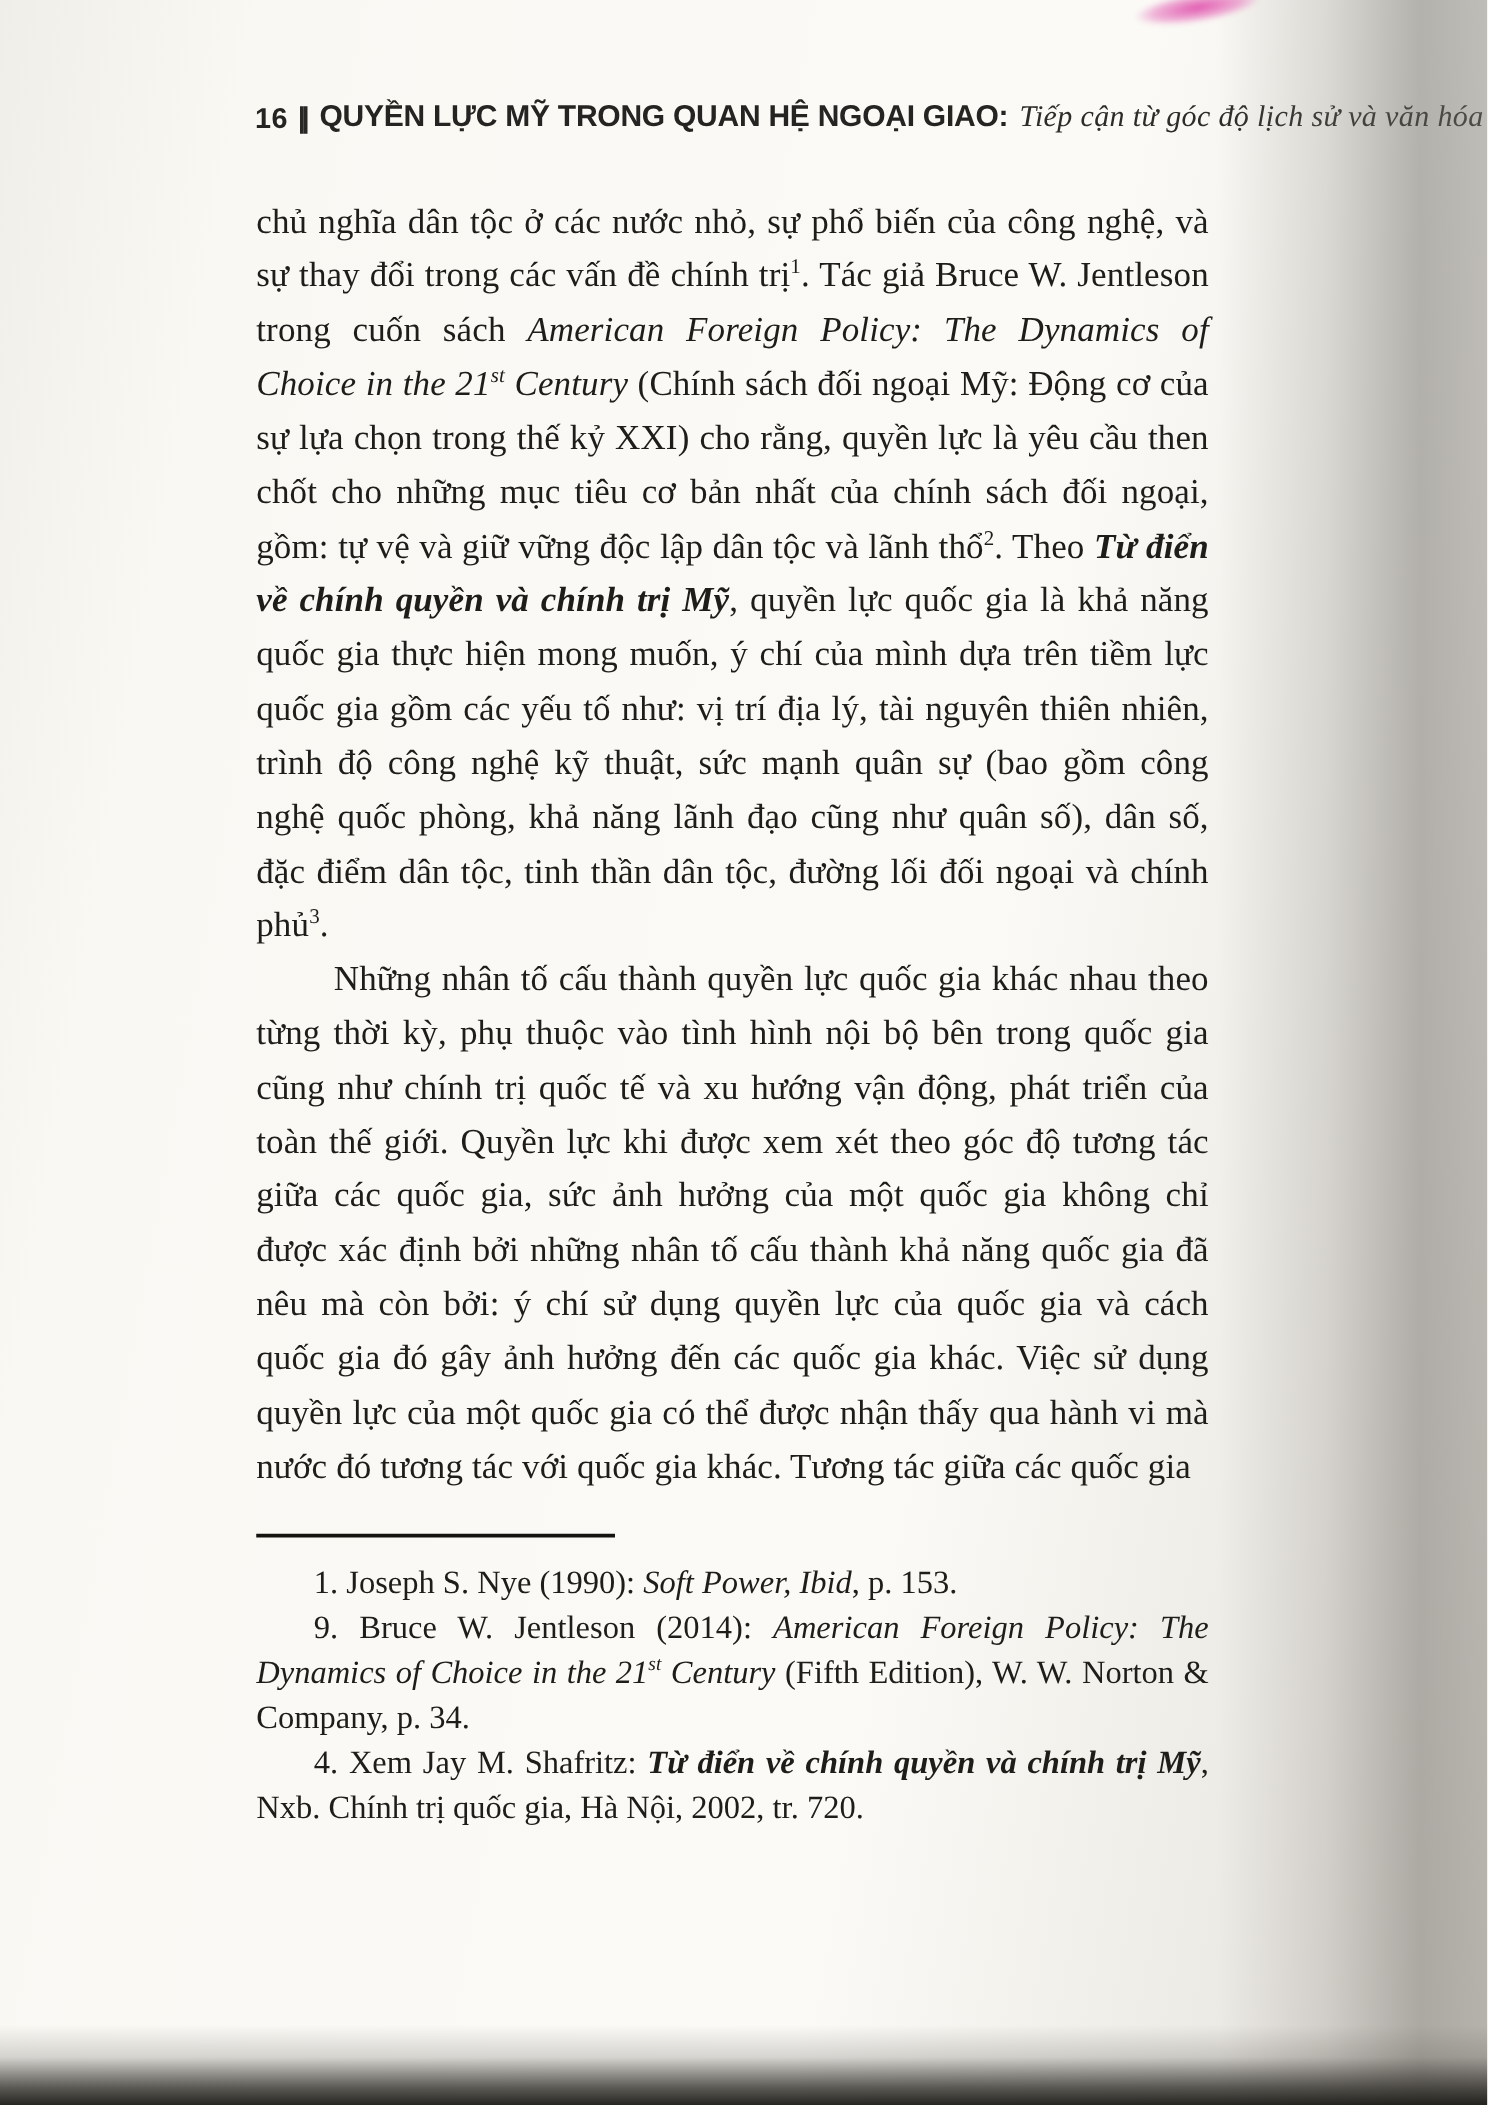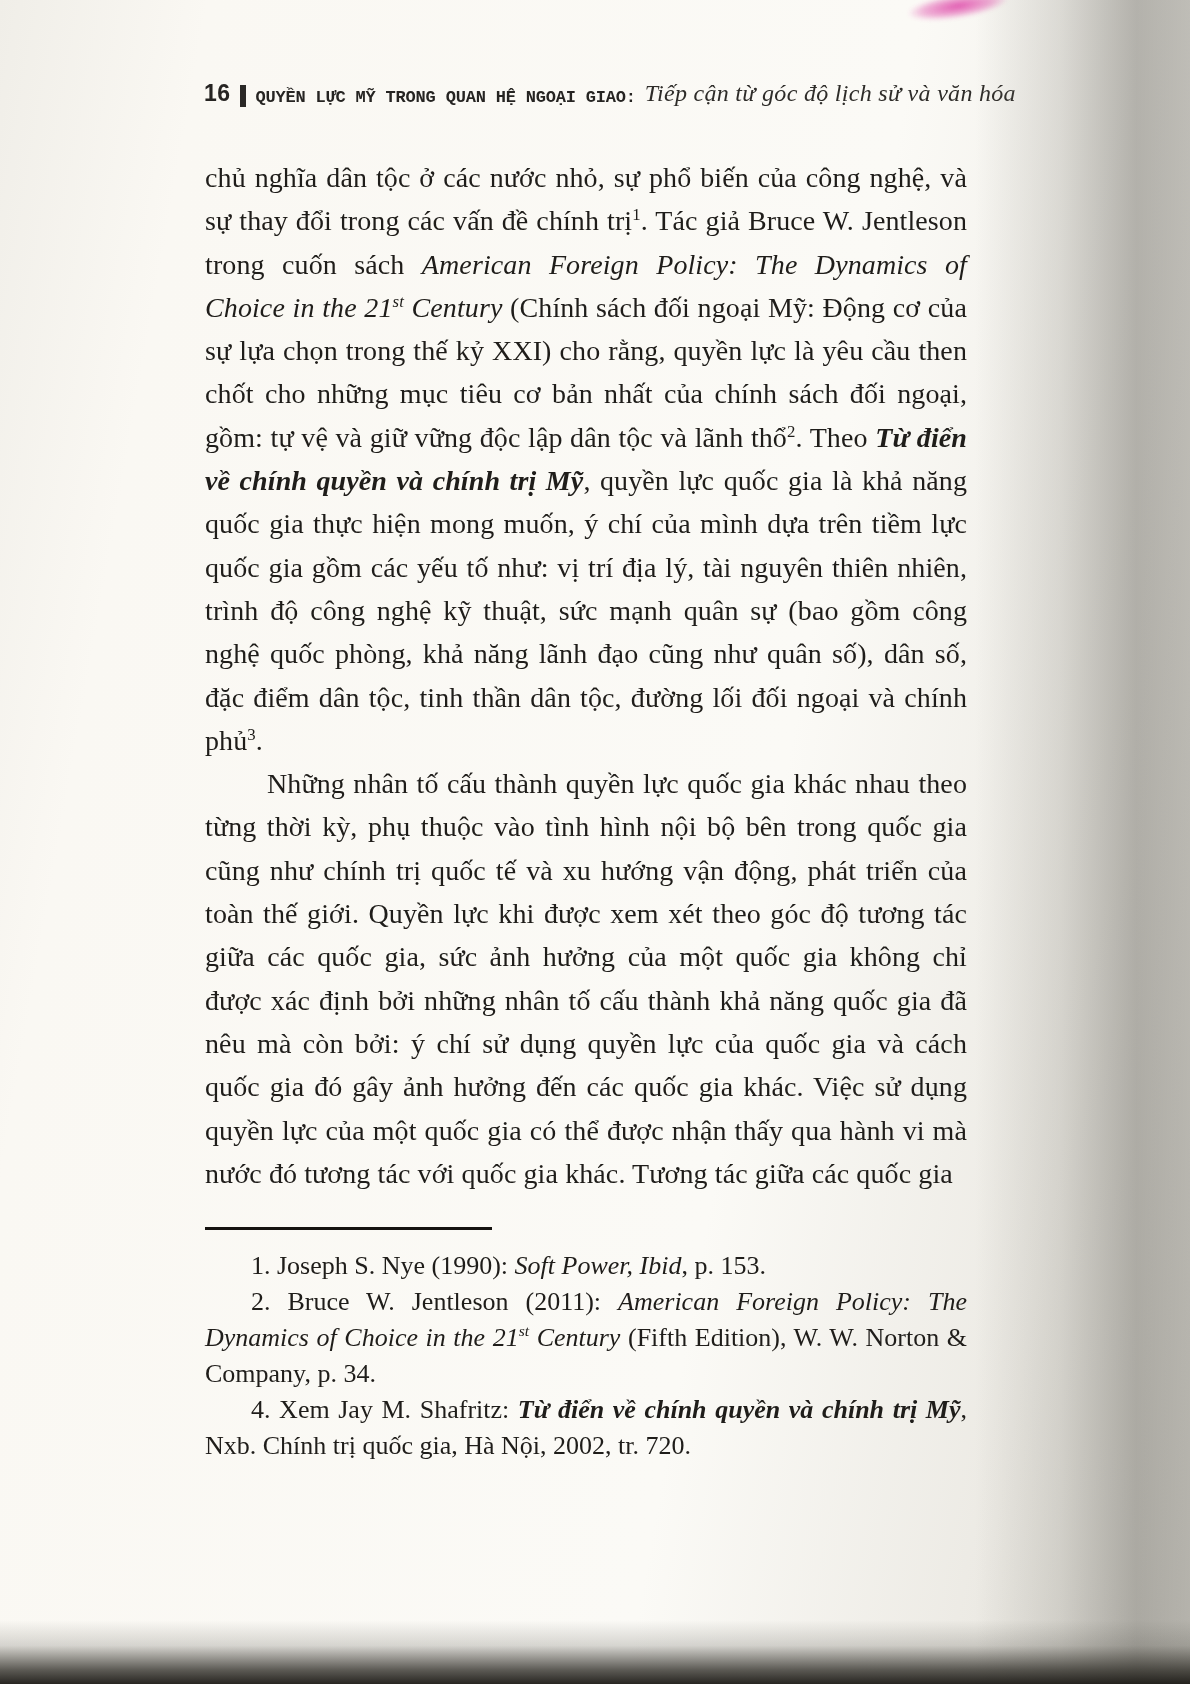--- a/index.html
+++ b/index.html
@@ -40,23 +40,23 @@
     display: inline-block;
     width: 12px;
     height: 22px;
     margin: 0 10px 0 9px;
     border-left: 3px solid #2a2826;
     border-right: 3px solid #2a2826;
     align-self: center;
     transform: translateY(2px);
   }
   .running-title {
-    font-family: Liberation Mono, monospace;
+    font-family: Liberation Sans, sans-serif;
     font-weight: 700;
-    font-size: 17px;
+    font-size: 24px;
     letter-spacing: -0.2px;
   }
   .running-subtitle {
     font-family: "Liberation Serif", serif;
     font-style: italic;
     font-size: 24px;
     margin-left: 9px;
     letter-spacing: 0.3px;
     color: #2e2c29;
   }
@@ -159,21 +159,21 @@
 
   <main class="page-body">
     <p class="para"><span>chủ nghĩa dân tộc ở các nước nhỏ, sự phổ biến của công nghệ, và sự thay đổi trong các vấn đề chính trị</span><sup>1</sup><span>. Tác giả Bruce W. Jentleson trong cuốn sách </span><span style="font-style: italic;">American Foreign Policy: The Dynamics of Choice in the 21</span><sup style="font-style: italic;">st</sup><span style="font-style: italic;"> Century</span><span> (Chính sách đối ngoại Mỹ: Động cơ của sự lựa chọn trong thế kỷ XXI) cho rằng, quyền lực là yêu cầu then chốt cho những mục tiêu cơ bản nhất của chính sách đối ngoại, gồm: tự vệ và giữ vững độc lập dân tộc và lãnh thổ</span><sup>2</sup><span>. Theo </span><span style="font-style: italic; font-weight: bold;">Từ điển về chính quyền và chính trị Mỹ</span><span>, quyền lực quốc gia là khả năng quốc gia thực hiện mong muốn, ý chí của mình dựa trên tiềm lực quốc gia gồm các yếu tố như: vị trí địa lý, tài nguyên thiên nhiên, trình độ công nghệ kỹ thuật, sức mạnh quân sự (bao gồm công nghệ quốc phòng, khả năng lãnh đạo cũng như quân số), dân số, đặc điểm dân tộc, tinh thần dân tộc, đường lối đối ngoại và chính phủ</span><sup>3</sup><span>.</span></p>
     <p class="para indent"><span>Những nhân tố cấu thành quyền lực quốc gia khác nhau theo từng thời kỳ, phụ thuộc vào tình hình nội bộ bên trong quốc gia cũng như chính trị quốc tế và xu hướng vận động, phát triển của toàn thế giới. Quyền lực khi được xem xét theo góc độ tương tác giữa các quốc gia, sức ảnh hưởng của một quốc gia không chỉ được xác định bởi những nhân tố cấu thành khả năng quốc gia đã nêu mà còn bởi: ý chí sử dụng quyền lực của quốc gia và cách quốc gia đó gây ảnh hưởng đến các quốc gia khác. Việc sử dụng quyền lực của một quốc gia có thể được nhận thấy qua hành vi mà nước đó tương tác với quốc gia khác. Tương tác giữa các quốc gia</span></p>
   </main>
 
   <div class="fn-divider"></div>
 
   <section class="footnotes">
     <p class="fn"><span>1. Joseph S. Nye (1990): </span><span style="font-style: italic;">Soft Power, Ibid</span><span>, p. 153.</span></p>
-    <p class="fn"><span>2. Bruce W. Jentleson (2011): </span><span style="font-style: italic;">American Foreign Policy: The Dynamics of Choice in the 21</span><sup style="font-style: italic;">st</sup><span style="font-style: italic;"> Century</span><span> (Fifth Edition), W. W. Norton &amp; Company, p. 34.</span></p>
+    <p class="fn"><span>9. Bruce W. Jentleson (2014): </span><span style="font-style: italic;">American Foreign Policy: The Dynamics of Choice in the 21</span><sup style="font-style: italic;">st</sup><span style="font-style: italic;"> Century</span><span> (Fifth Edition), W. W. Norton &amp; Company, p. 34.</span></p>
     <p class="fn"><span>4. Xem Jay M. Shafritz: </span><span style="font-style: italic; font-weight: bold;">Từ điển về chính quyền và chính trị Mỹ</span><span>, Nxb. Chính trị quốc gia, Hà Nội, 2002, tr. 720.</span></p>
   </section>
 
   <div class="edge-right"></div>
   <div class="edge-bottom"></div>
   <div class="smudge"></div>
 
 </div>
 
 </body></html>

